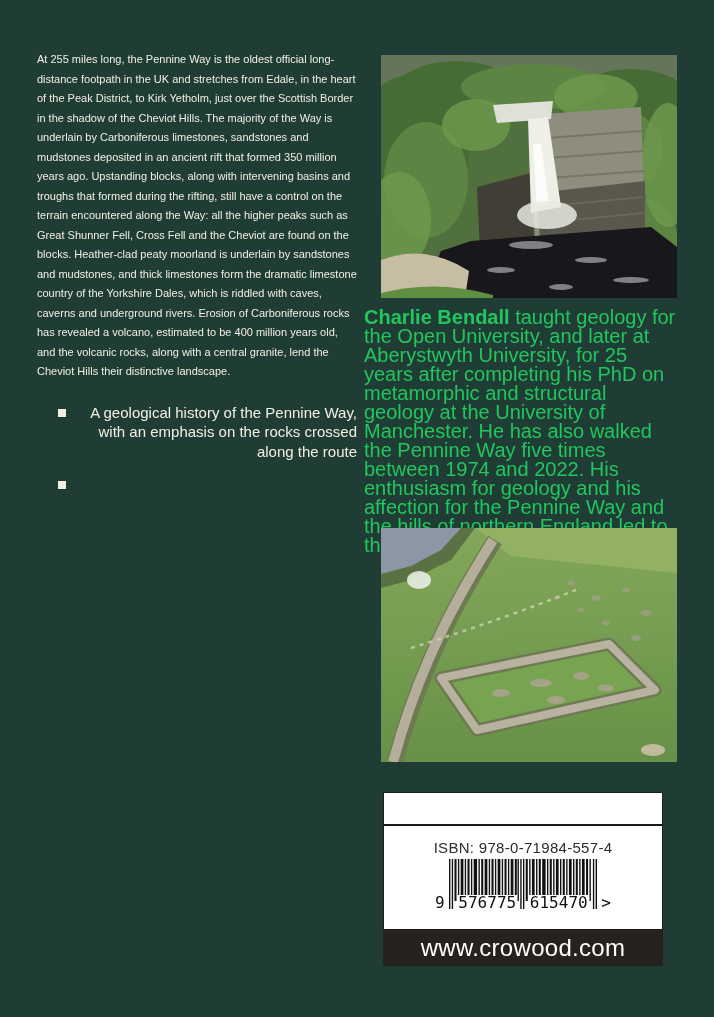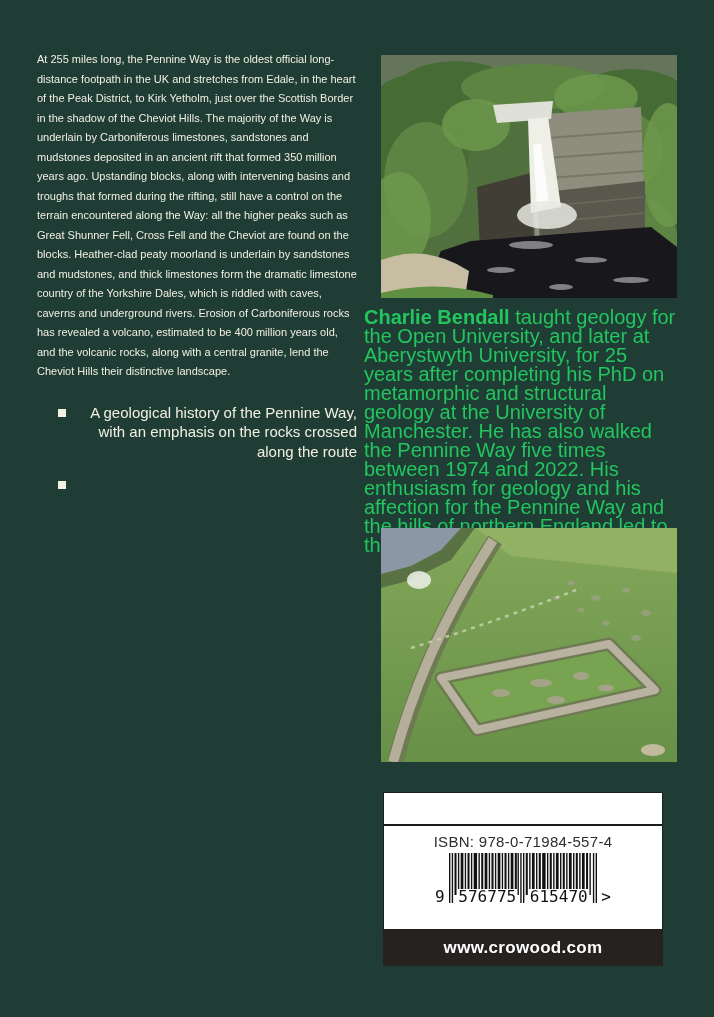--- a/index.html
+++ b/index.html
@@ -16,29 +16,29 @@
   
   .photo{position:absolute;overflow:hidden;}
   .photo svg{display:block;width:100%;height:100%;}
   .photo-top{left:381px;top:55px;width:296px;height:243px;}
   .photo-bottom{left:381px;top:528px;width:296px;height:234px;}
   .bio{position:absolute;left:364px;top:308px;width:314px;margin:0;font-size:20px;line-height:19px;color:#22c55e;}
   .bio strong{font-weight:bold;}
   
   .barcode-box{position:absolute;left:383px;top:792px;width:280px;height:138px;background:#ffffff;border:1px solid #1d1d1d;box-sizing:border-box;}
   .price-strip{height:31px;border-bottom:2px solid #1a1a1a;}
-  .isbn{margin-top:7px;text-align:center;font-size:15px;color:#2d2d2d;letter-spacing:.3px;}
+  .isbn{margin-top:13px;text-align:center;font-size:15px;color:#2d2d2d;letter-spacing:.3px;}
   .bars{width:148px;height:50px;margin:3px auto 0 auto;}
   .bars svg{display:block;width:100%;height:100%;}
   .digits{width:178px;margin:-14px auto 0 auto;display:flex;justify-content:space-between;align-items:flex-end;
           font-family:"DejaVu Sans Mono",monospace;font-size:16px;color:#111;}
   .digits span{background:#ffffff;padding:0 1px;line-height:16px;}
   .web-bar{position:absolute;left:383px;top:930px;width:280px;height:36px;background:#262220;
            display:flex;align-items:center;justify-content:center;}
-  .web-bar span{color:#ffffff;font-weight:bold;font-size:17px;letter-spacing:.3px;}
+  .web-bar span{color:#ffffff;font-weight:normal;font-size:24px;letter-spacing:.3px;}
 </style>
 </head>
 <body>
 
 <div class="cover">
 
   <div class="left-col">
     <p class="blurb">At 255 miles long, the Pennine Way is the oldest official long-distance footpath in the UK and stretches from Edale, in the heart of the Peak District, to Kirk Yetholm, just over the Scottish Border in the shadow of the Cheviot Hills. The majority of the Way is underlain by Carboniferous limestones, sandstones and mudstones deposited in an ancient rift that formed 350 million years ago. Upstanding blocks, along with intervening basins and troughs that formed during the rifting, still have a control on the terrain encountered along the Way: all the higher peaks such as Great Shunner Fell, Cross Fell and the Cheviot are found on the blocks. Heather-clad peaty moorland is underlain by sandstones and mudstones, and thick limestones form the dramatic limestone country of the Yorkshire Dales, which is riddled with caves, caverns and underground rivers. Erosion of Carboniferous rocks has revealed a volcano, estimated to be 400 million years old, and the volcanic rocks, along with a central granite, lend the Cheviot Hills their distinctive landscape.</p>
     <ul class="bullets">
       <li>

